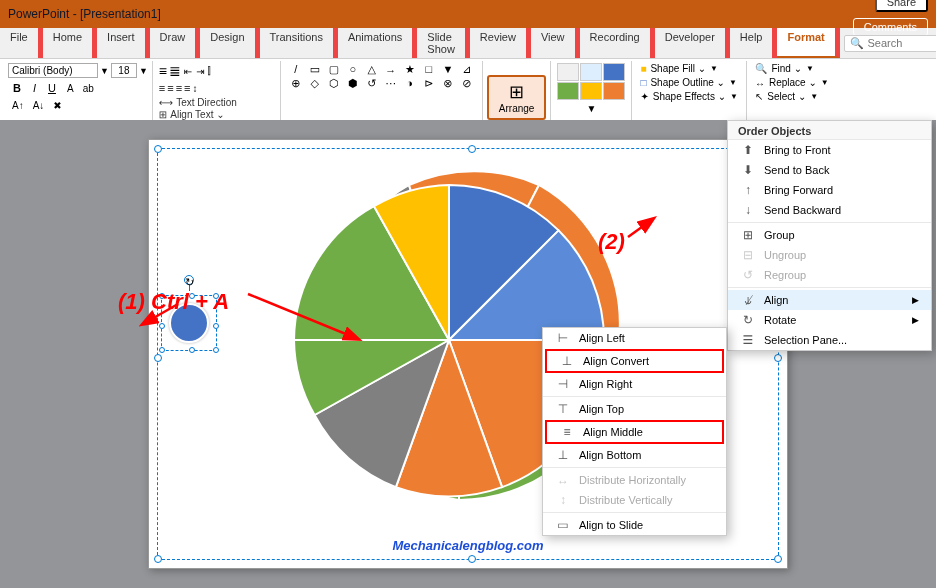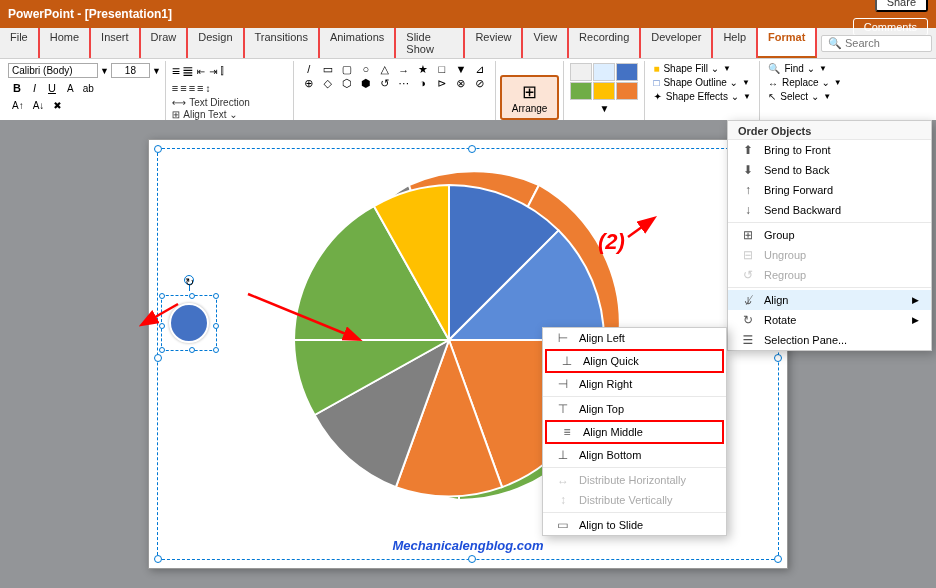--- a/index.html
+++ b/index.html
@@ -1,27 +1,27 @@
 <!DOCTYPE html>
 <html><head>
   <meta charset="utf-8">
   <style>
     * { margin: 0; padding: 0; box-sizing: border-box; }
     body { width: 936px; height: 588px; overflow: hidden; font-family: 'Segoe UI', Arial, sans-serif; font-size: 11px; background: #f0f0f0; position: relative; }
     .ribbon-tabs { display: flex; background: #f0f0f0; border-bottom: 1px solid #d0d0d0; }
-    .ribbon-tab { padding: 4px 12px; font-size: 11px; color: #333; cursor: pointer; border-right: 2px solid #ef4444; }
+    .ribbon-tab { padding: 4px 12px; font-size: 11px; color: #333; cursor: pointer; border-right: 5px solid #ef4444; }
     .ribbon-tab.active { background: white; color: #c55a11; border-bottom: 2px solid white; }
     .top-share-btn { background: white; color: #333; padding: 2px 10px; border-radius: 3px; font-size: 11px; cursor: pointer; }
     .top-comments-btn { background: transparent; color: white; border: 1px solid white; padding: 2px 10px; border-radius: 3px; font-size: 11px; cursor: pointer; }
 
     
     .slide-area { position: absolute; top: 120px; left: 0; right: 0; bottom: 0; background: #939598; display: flex; align-items: center; justify-content: center; }
 
     .ribbon-top { display: flex; background: #c55a11; padding: 2px 8px; height: 28px; align-items: center; justify-content: space-between; }
-    .title-text { color: #ffffff; font-size: 12px; font-weight: bold; }
+    .title-text { color: #0f172a; font-size: 12px; font-weight: normal; }
     .top-btns { display: flex; gap: 6px; align-items: flex-end; flex-direction: column; }
   </style>
 </head>
 <body>
 
 <div class="ribbon-top">
   <span class="title-text">PowerPoint - [Presentation1]</span>
   <div class="top-btns">
     <button class="top-share-btn">Share</button>
     <button class="top-comments-btn">Comments</button>
@@ -50,21 +50,21 @@
     </div>
   </div>
 </div>
 
 <div style="background:white; border-bottom:2px solid #c55a11; display:flex; align-items:stretch; min-height:88px; padding:2px 4px; position:relative;">
 
   <div style="display:flex; flex-direction:column; border-right:1px solid #d0d0d0; padding:2px 4px; gap:1px;">
     <div style="display:flex; align-items:center; gap:2px; margin-bottom:1px;">
       <div style="border:1px solid #aaa; padding:1px 3px; font-size:10px; width:90px; background:white;">Calibri (Body)</div>
       <span style="font-size:9px;">▼</span>
-      <div style="border:1px solid #aaa; padding:1px 3px; font-size:10px; width:39px; background:white; text-align:center;">18</div>
+      <div style="border:1px solid #aaa; padding:1px 3px; font-size:10px; width:26px; background:white; text-align:center;">18</div>
       <span style="font-size:9px;">▼</span>
     </div>
     <div style="display:flex; align-items:center; gap:2px;">
       <button style="font-size:11px; font-weight:bold; padding:1px 4px; border:1px solid transparent; background:none; cursor:pointer;">B</button>
       <button style="font-size:11px; font-style:italic; padding:1px 4px; border:1px solid transparent; background:none; cursor:pointer;">I</button>
       <button style="font-size:11px; text-decoration:underline; padding:1px 4px; border:1px solid transparent; background:none; cursor:pointer;">U</button>
       <span style="font-size:10px; padding:1px 3px; cursor:pointer; border:1px solid transparent;">A</span>
       <span style="font-size:10px; padding:1px 3px; cursor:pointer;">ab</span>
     </div>
     <div style="display:flex; align-items:center; gap:1px; margin-top:1px;">
@@ -270,20 +270,21 @@
           <path d="M0,0 L-155,0 A155,155 0 0,1 -75,-133.8 Z" fill="#70ad47" stroke="white" stroke-width="2"></path>
 
           <path d="M0,0 L-75,-133.8 A155,155 0 0,1 0,-155 Z" fill="#ffc000" stroke="white" stroke-width="2"></path>
         </g>
       </svg>
 
       <div style="position:absolute; bottom:15px; left:50%; transform:translateX(-50%); color:#1d4ed8; font-size:13px; font-weight:bold; white-space:nowrap; font-style:italic;">Mechanicalengblog.com</div>
 
     </div>
 
+    <div style="position:absolute; top:160px; left:0; color:red; font-size:22px; font-weight:bold; font-style:italic; z-index:50;">(1) Ctrl + A</div>
 
     <svg style="position:absolute; top:0; left:0; width:700px; height:450px; pointer-events:none; z-index:49;" viewBox="0 0 700 450">
 
       <defs>
         <marker id="arrowhead" markerWidth="8" markerHeight="6" refX="6" refY="3" orient="auto">
           <polygon points="0 0, 8 3, 0 6" fill="red"></polygon>
         </marker>
       </defs>
 
       <line x1="60" y1="175" x2="25" y2="195" stroke="red" stroke-width="2.5" marker-end="url(#arrowhead)"></line>
@@ -379,21 +380,21 @@
 
 <div style="position:absolute; top:327px; right:209px; background:white; border:1px solid #ccc; box-shadow:3px 3px 10px rgba(0,0,0,0.25); width:185px; z-index:201; font-size:11px;">
 
   <div style="display:flex; align-items:center; gap:8px; padding:3px 12px; cursor:pointer;">
     <span style="font-size:12px; color:#555; width:16px; text-align:center;">⊢</span>
     <span>Align Left</span>
   </div>
 
   <div style="display:flex; align-items:center; gap:8px; padding:3px 12px; cursor:pointer; border:2px solid red; margin:1px 2px;">
     <span style="font-size:12px; color:#555; width:16px; text-align:center;">⊥</span>
-    <span>Align Quick</span>
+    <span>Align Convert</span>
   </div>
 
   <div style="display:flex; align-items:center; gap:8px; padding:3px 12px; cursor:pointer;">
     <span style="font-size:12px; color:#555; width:16px; text-align:center;">⊣</span>
     <span>Align Right</span>
   </div>
 
   <div style="height:1px; background:#e8e8e8; margin:2px 0;"></div>
 
   <div style="display:flex; align-items:center; gap:8px; padding:3px 12px; cursor:pointer;">

